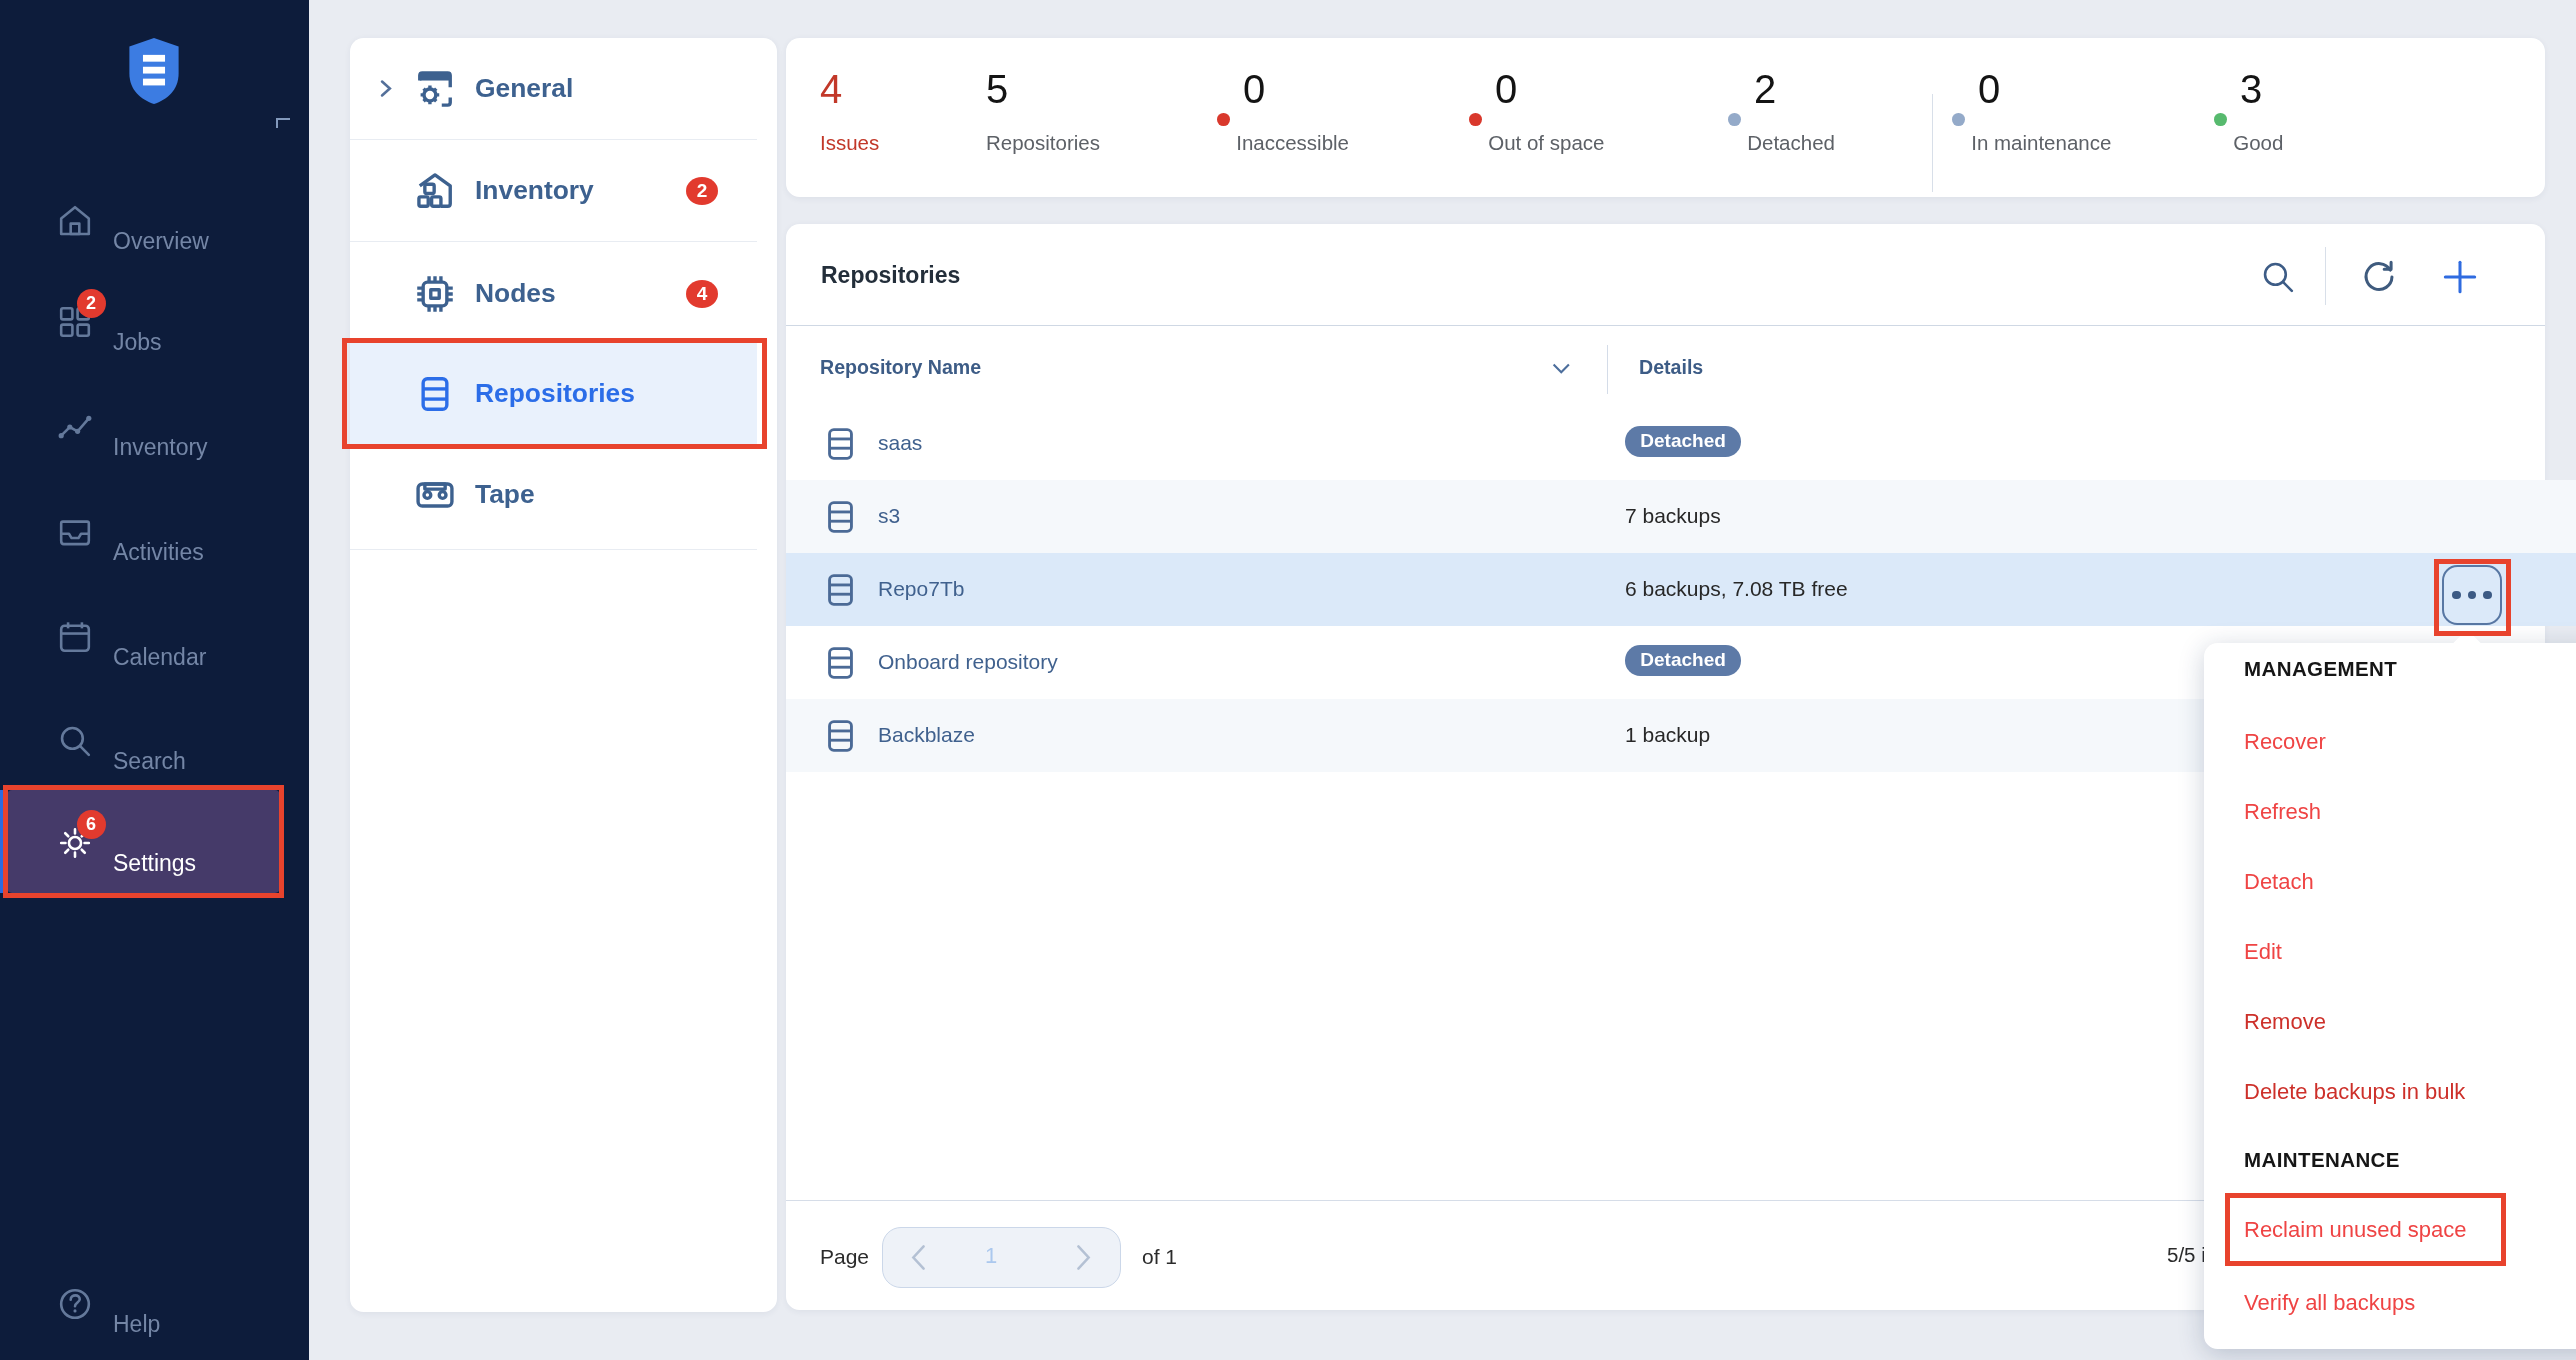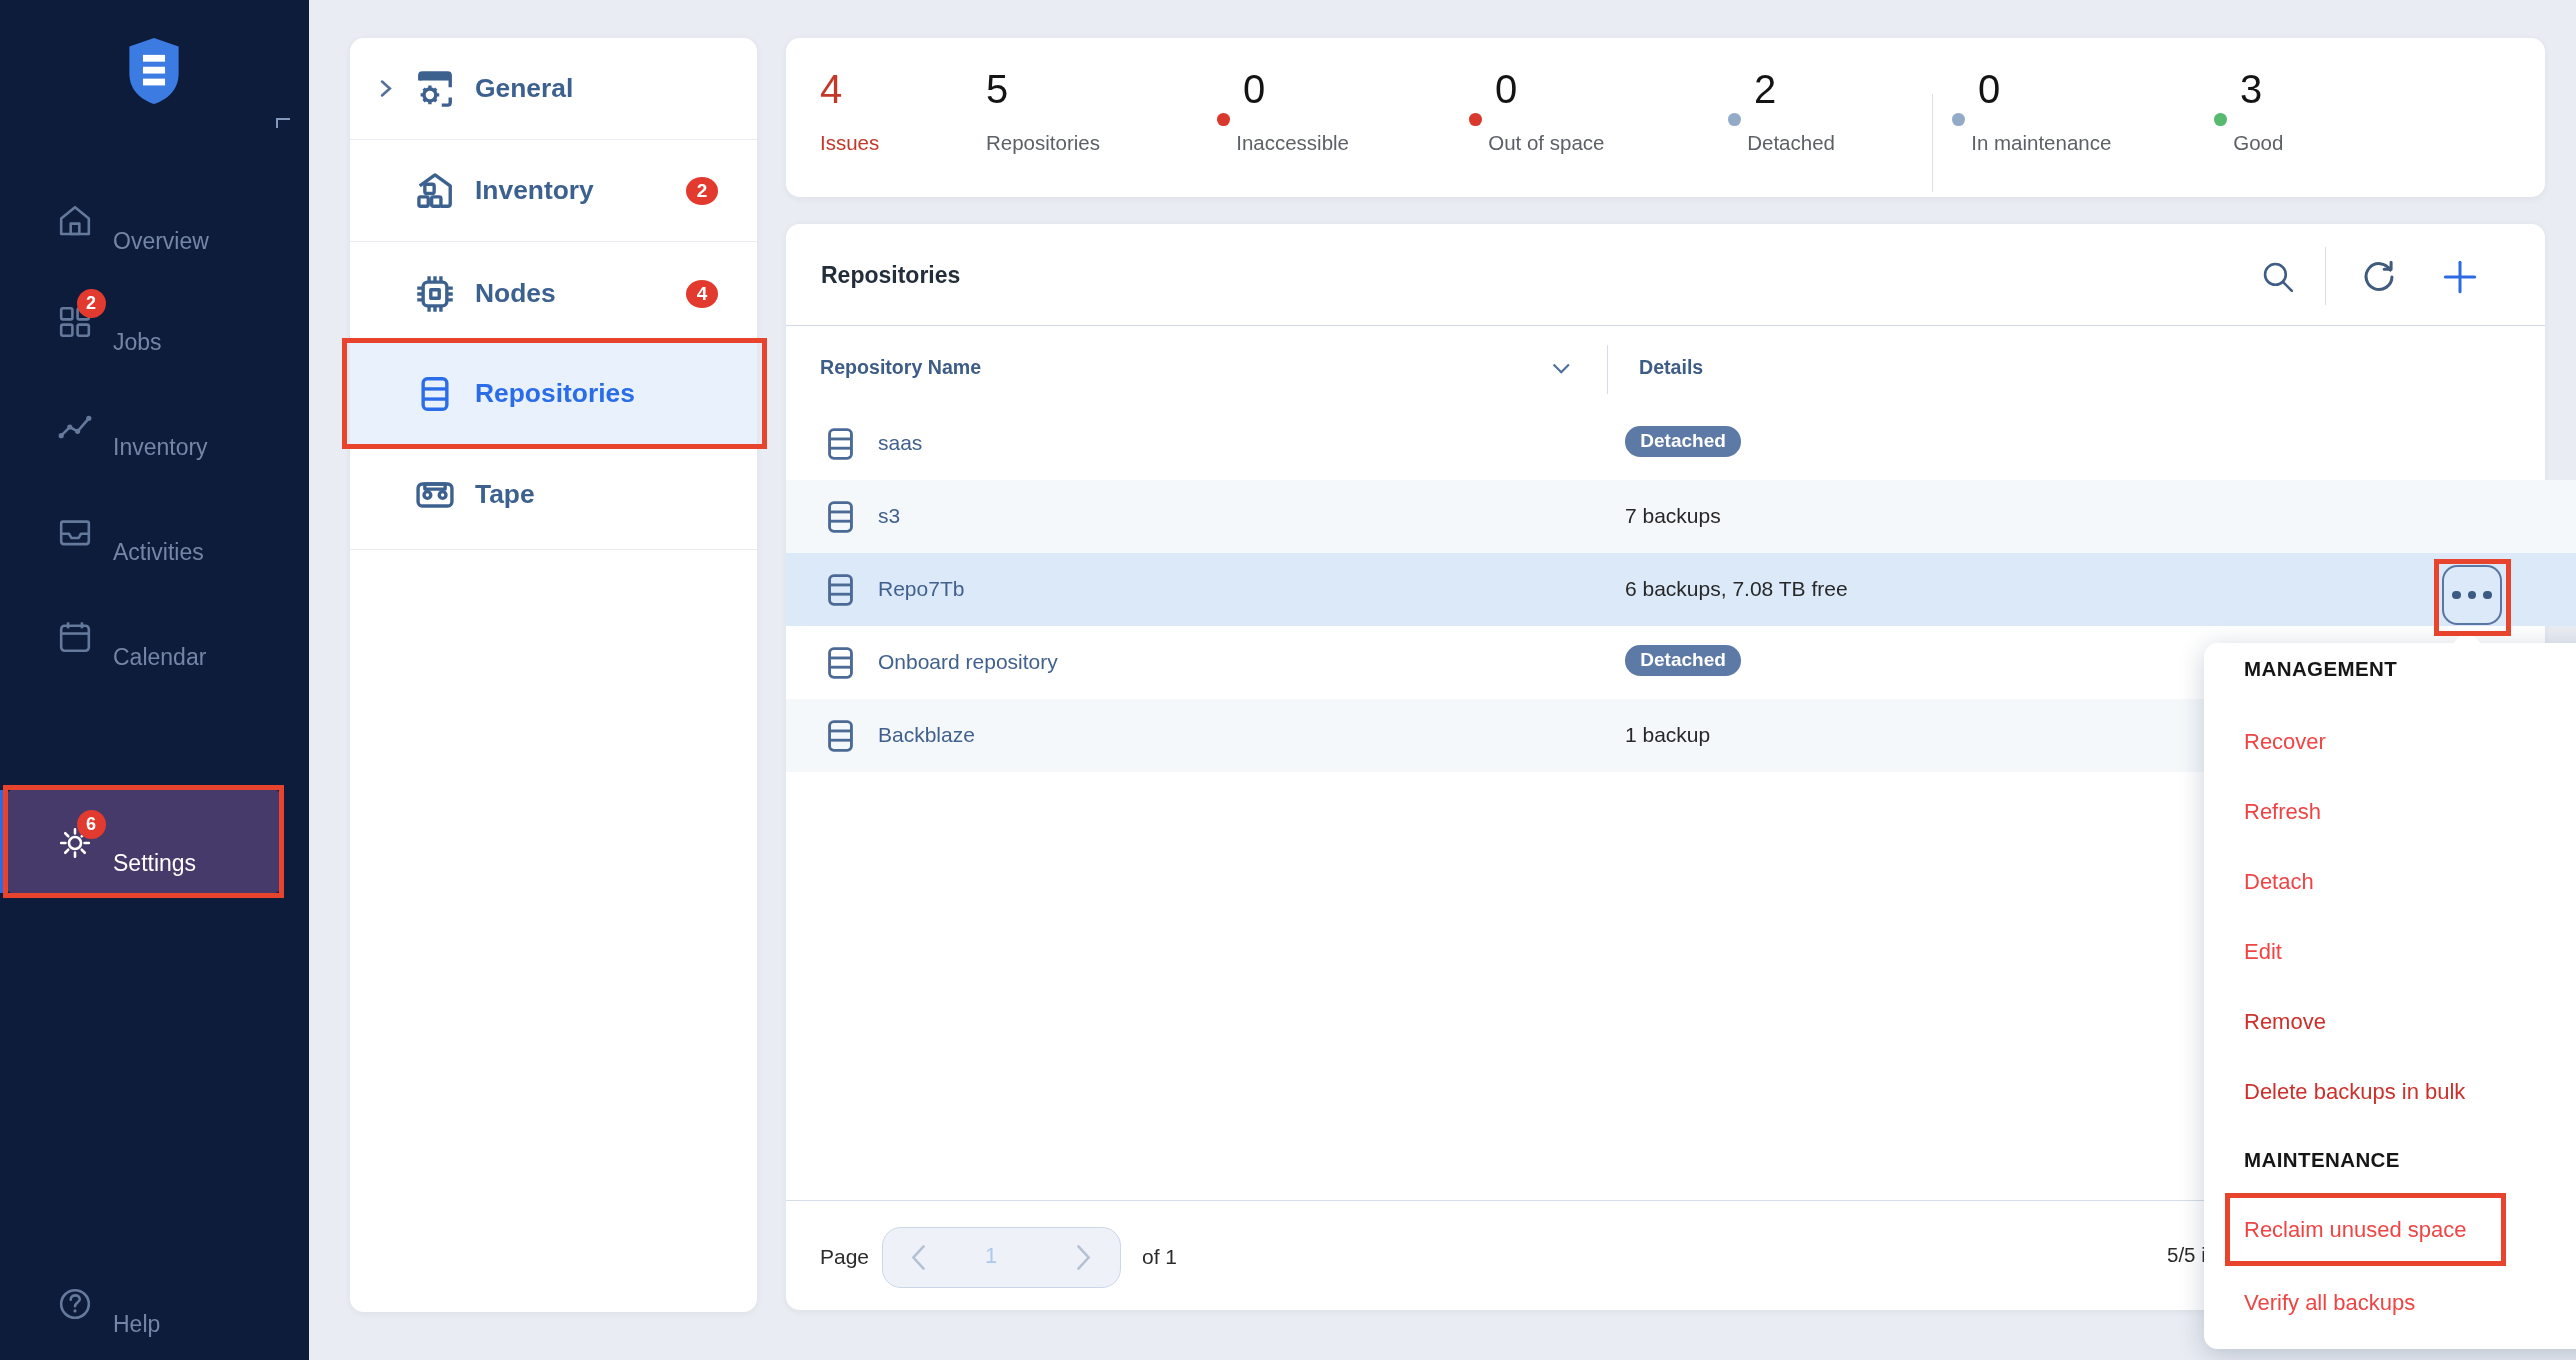--- a/index.html
+++ b/index.html
@@ -16,21 +16,21 @@
   .nav-item .ni-label{margin-left:19px;margin-top:41px;}
   .nav-badge{position:absolute;left:20.5px;top:-13.6px;width:29px;height:29px;border-radius:50%;
              background:#e23a2e;color:#fff;font-size:18px;font-weight:bold;display:flex;
              align-items:center;justify-content:center;}
   .settings-sel{position:absolute;left:6.8px;top:790px;width:273px;height:103px;background:#453a69;
                 border-radius:5.1px;}
   .settings-bar{position:absolute;left:0;top:790px;width:6.8px;height:103px;background:#2c6be0;}
   .nav-item.selected{color:#ffffff;}
   
   .submenu{position:absolute;left:350px;top:38px;width:407px;height:1274px;background:#fff;
-           border-radius:13.6px;box-shadow:0 1.7px 6.8px rgba(30,50,90,.06);}
+           border-radius:13.6px;box-shadow:0 1.7px 6.8px rgba(30,50,90,.06);padding-left:20px;}
   .sm-item{position:absolute;left:0;width:407px;height:101px;display:flex;align-items:center;
            color:#3d618f;font-weight:bold;font-size:26.4px;cursor:pointer;}
   .sm-item .sm-chevron{position:absolute;left:26.4px;width:19px;height:19px;color:#54709a;}
   .sm-item .sm-icon{position:absolute;left:63px;width:44px;height:44px;}
   .sm-item .sm-label{position:absolute;left:125px;}
   .sm-badge{position:absolute;left:336px;width:32px;height:28px;border-radius:50%;background:#e23a2e;
             color:#fff;font-size:19px;font-weight:bold;display:flex;align-items:center;justify-content:center;}
   .sm-div{position:absolute;left:0;width:407px;height:0;border-top:1.7px solid #e8ecf2;}
   .sm-item.selected{background:#e9f1fc;color:#2b6de8;}
   
@@ -152,20 +152,29 @@
         <svg width="38" height="38" viewBox="0 0 44 44" fill="none" stroke="#64799b" stroke-width="3">
           <rect x="6" y="9" width="32" height="29" rx="4"></rect>
           <line x1="6" y1="18" x2="38" y2="18"></line>
           <line x1="14" y1="5" x2="14" y2="12"></line>
             <line x1="30" y1="5" x2="30" y2="12"></line>
         </svg>
         </span>
       <span class="ni-label">Calendar</span>
     </div>
 
+    <div class="nav-item" style="top:713px">
+      <span class="ni-icon">
+        <svg width="38" height="38" viewBox="0 0 44 44" fill="none" stroke="#64799b" stroke-width="3" stroke-linecap="round">
+          <circle cx="19" cy="19" r="12"></circle>
+            <line x1="28" y1="28" x2="38" y2="38"></line>
+        </svg>
+        </span>
+      <span class="ni-label">Search</span>
+    </div>
 
     <div class="settings-sel"></div>
     <div class="settings-bar"></div>
     <div class="nav-item selected" style="top:815px">
       <span class="ni-icon">
         <svg width="38" height="38" viewBox="0 0 44 44" fill="none" stroke="#ffffff" stroke-width="3" stroke-linecap="round">
           <circle cx="22" cy="22" r="7"></circle>
           <path d="M22 6 V11 M22 33 V38 M6 22 H11 M33 22 H38 M10.7 10.7 L14.2 14.2 M29.8 29.8 L33.3 33.3 M33.3 10.7 L29.8 14.2 M14.2 29.8 L10.7 33.3"></path>
         </svg>
         <span class="nav-badge">6</span>

